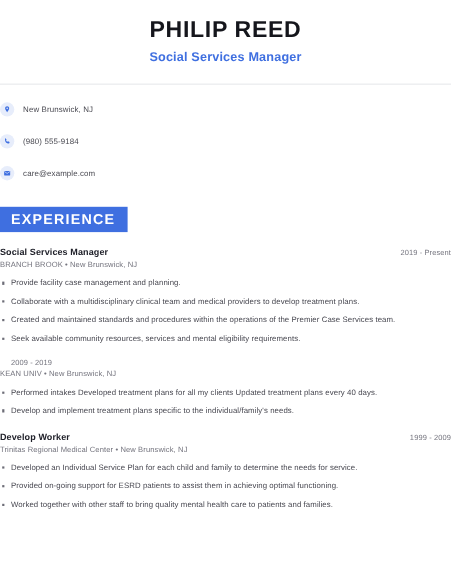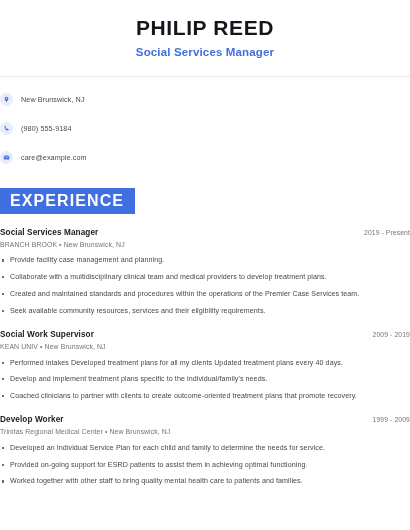--- a/index.html
+++ b/index.html
@@ -83,21 +83,21 @@
     letter-spacing: 0.1px;
     line-height: 1;
   }
 
   
   .section { margin-top: 20px; }
   .section-badge {
     display: inline-block;
     background: #3f6fe0;
     color: #ffffff;
-    font-size: 16px;
+    font-size: 13px;
     font-weight: bold;
     letter-spacing: 1.1px;
     padding: 5px 11px 5px 10px;
     line-height: 1;
   }
 
   
   .job { margin-top: 14px; }
   .job:first-of-type { margin-top: 16px; }
   .job-head {
@@ -202,35 +202,33 @@
     <div class="job">
       <div class="job-head">
         <div class="job-role">Social Services Manager</div>
         <div class="job-dates">2019 - Present</div>
       </div>
       <div class="job-company">BRANCH BROOK • New Brunswick, NJ</div>
       <ul class="bullets">
         <li class="bullet">Provide facility case management and planning.</li>
         <li class="bullet">Collaborate with a multidisciplinary clinical team and medical providers to develop treatment plans.</li>
         <li class="bullet">Created and maintained standards and procedures within the operations of the Premier Case Services team.</li>
-        <li class="bullet">Seek available community resources, services and their eligibility requirements.</li>
+        <li class="bullet">Seek available community resources, services and mental eligibility requirements.</li>
       </ul>
     </div>
 
     
     <div class="job">
       <div class="job-head">
-        <div class="job-role">Social Work Supervisor</div>
         <div class="job-dates">2009 - 2019</div>
       </div>
       <div class="job-company">KEAN UNIV • New Brunswick, NJ</div>
       <ul class="bullets">
         <li class="bullet">Performed intakes Developed treatment plans for all my clients Updated treatment plans every 40 days.</li>
         <li class="bullet">Develop and implement treatment plans specific to the individual/family's needs.</li>
-        <li class="bullet">Coached clinicians to partner with clients to create outcome-oriented treatment plans that promote recovery.</li>
       </ul>
     </div>
 
     
     <div class="job">
       <div class="job-head">
         <div class="job-role">Develop Worker</div>
         <div class="job-dates">1999 - 2009</div>
       </div>
       <div class="job-company">Trinitas Regional Medical Center • New Brunswick, NJ</div>

